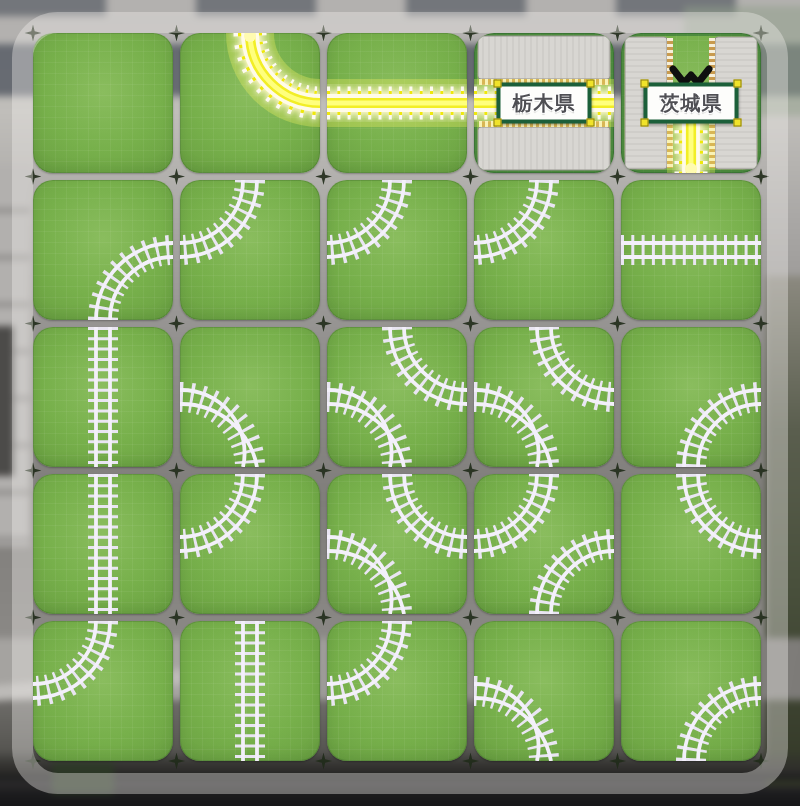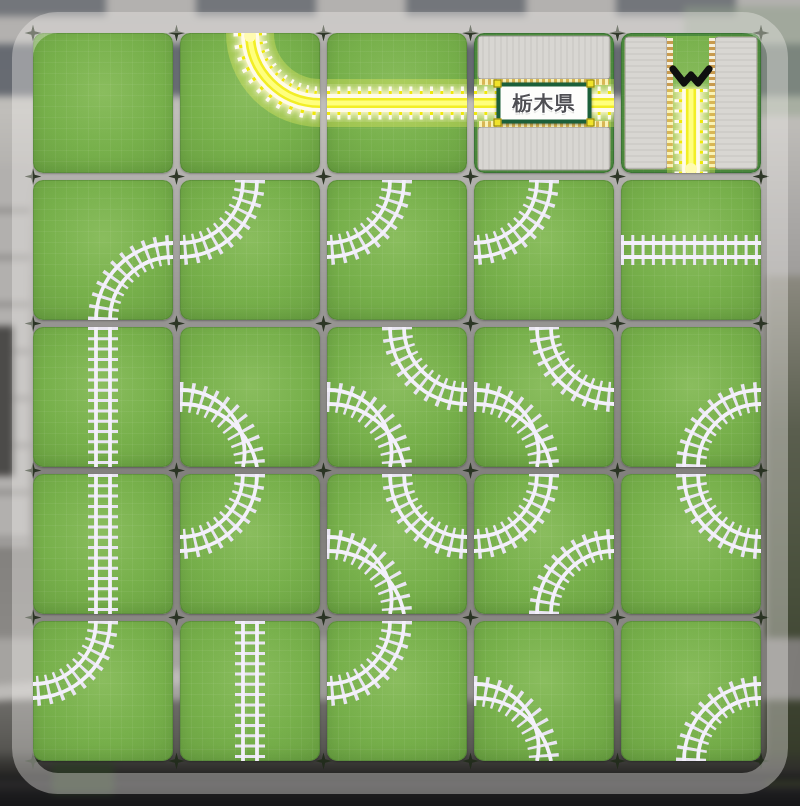--- a/index.html
+++ b/index.html
@@ -24,21 +24,21 @@
   .bg-street{left:0;right:0;top:652px;height:62px;
       background:linear-gradient(100deg,#a5a3a0 30%,#908e8b 60%,#7c7a77);}
   .bg-curb{left:0;top:690px;width:230px;height:16px;background:#c7c5c2;
       transform:rotate(-5deg);opacity:.7;}
   .bg-darkband{left:0;right:0;top:764px;height:30px;
       background:linear-gradient(180deg,rgba(40,40,38,0),#2e2d2b 70%,#171719);}
   .bg-bush{left:66px;top:776px;width:62px;height:32px;background:#2c3b26;opacity:.8;}
   
   .board{position:absolute;left:33px;top:33px;z-index:1;display:grid;
          grid-template-columns:repeat(5,140px);grid-template-rows:repeat(5,140px);gap:7px;}
-  .tile{position:relative;width:140px;height:140px;border-radius:10px;overflow:hidden;
+  .tile{position:relative;width:140px;height:140px;border-radius:20px;overflow:hidden;
         background-image:
           repeating-linear-gradient(0deg,rgba(255,255,255,.05) 0 1px,rgba(255,255,255,0) 1px 11px),
           repeating-linear-gradient(90deg,rgba(255,255,255,.05) 0 1px,rgba(255,255,255,0) 1px 11px),
           radial-gradient(circle at 50% 42%,#8abd5e 0%,#77b04b 55%,#699f41 100%);
         box-shadow:inset 0 0 0 1px rgba(30,70,25,.20),inset 0 -5px 12px rgba(0,40,0,.10),
                    0 1px 2px rgba(0,0,0,.28);}
   .tile.station{box-shadow:inset 0 0 0 3px rgba(44,110,52,.55),
                 inset 0 0 0 1px rgba(20,60,20,.4),0 1px 2px rgba(0,0,0,.3);}
   .track{position:absolute;inset:0;width:100%;height:100%;display:block;}
   
@@ -166,20 +166,21 @@
             <path d="M70 56V140" fill="none" stroke="#fdfaf0" stroke-width="33" stroke-dasharray="3 7.3"></path>
             <path d="M70 56V140" fill="none" stroke="#eee80a" stroke-width="24" stroke-dasharray="3 7.3"></path>
             <path d="M70 56V140" fill="none" stroke="#f2ee25" stroke-width="13"></path>
             <path d="M63 56V140" fill="none" stroke="#fffbe8" stroke-width="3.8"></path>
             <path d="M77 56V140" fill="none" stroke="#fffbe8" stroke-width="3.8"></path>
             <path d="M70 56V140" fill="none" stroke="#ffff7d" stroke-width="5"></path>
             <circle cx="70" cy="136" r="6" fill="#fffbb0"></circle>
           </g>
     <path d="M52 36L63 50L70 42L77 50L88 36" fill="none" stroke="#0f0f0f" stroke-width="7" stroke-linecap="round" stroke-linejoin="round"></path>
   </svg>
+        <div class="station-label"><span class="handle h-tl"></span><span class="handle h-tr"></span><span class="handle h-bl"></span><span class="handle h-br"></span><span class="station-label-text">茨城県</span></div>
       </div>
       <div class="tile">
         <svg class="track" viewBox="0 0 140 140">
           <path d="M70 140A70 70 0 0 1 140 70" fill="none" stroke="#e9e5f2" stroke-width="30" stroke-dasharray="3 7.3"></path>
           <path d="M77 140A63 63 0 0 1 140 77" fill="none" stroke="#f3f0fa" stroke-width="3.8"></path>
           <path d="M63 140A77 77 0 0 1 140 63" fill="none" stroke="#f3f0fa" stroke-width="3.8"></path>
         </svg>
       </div>
       <div class="tile">
         <svg class="track" viewBox="0 0 140 140">

